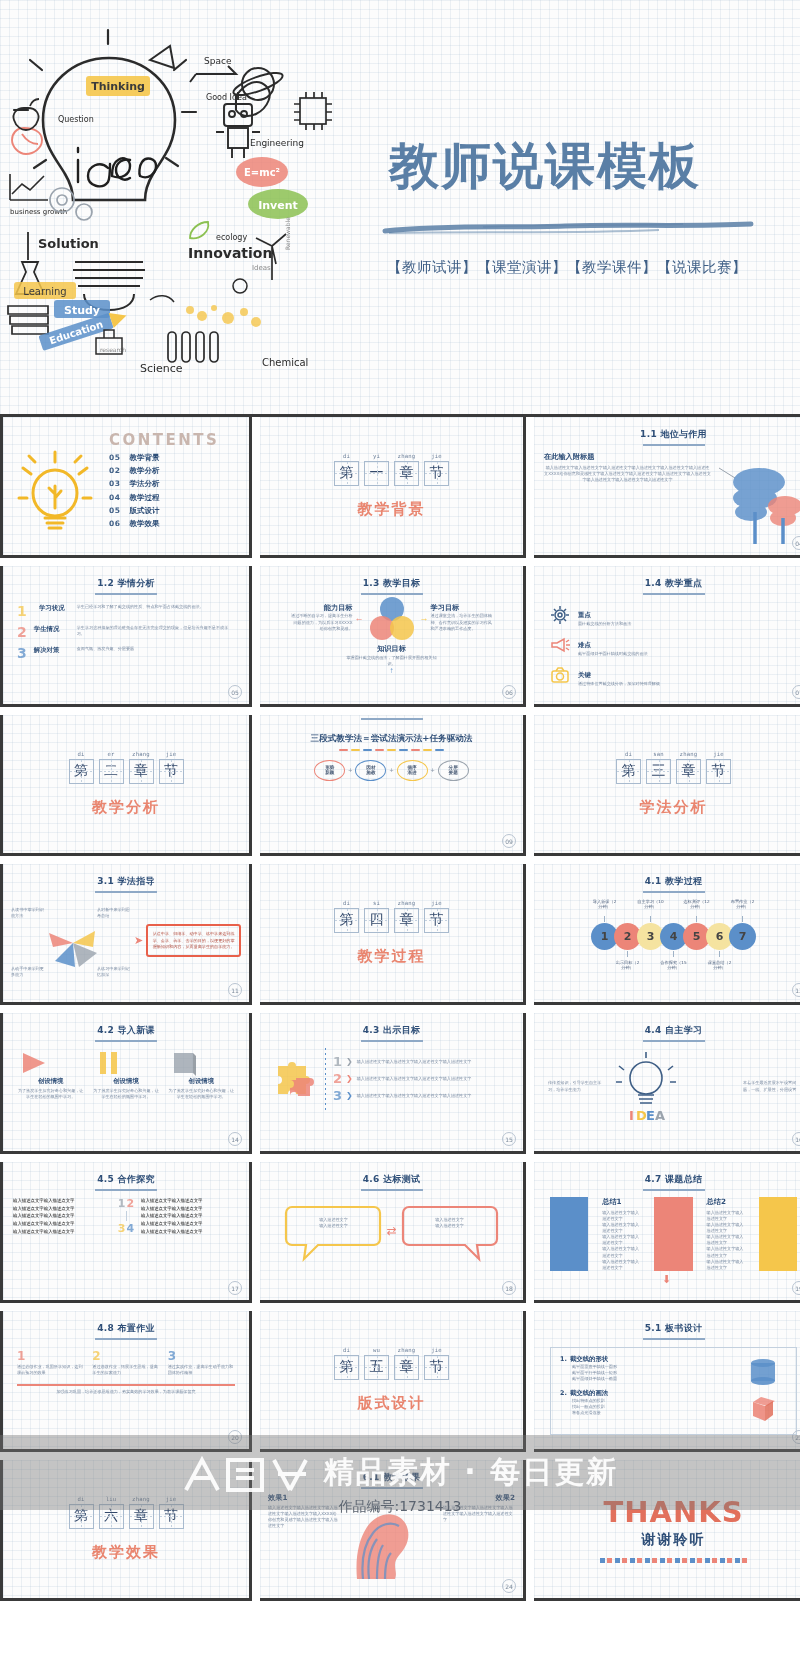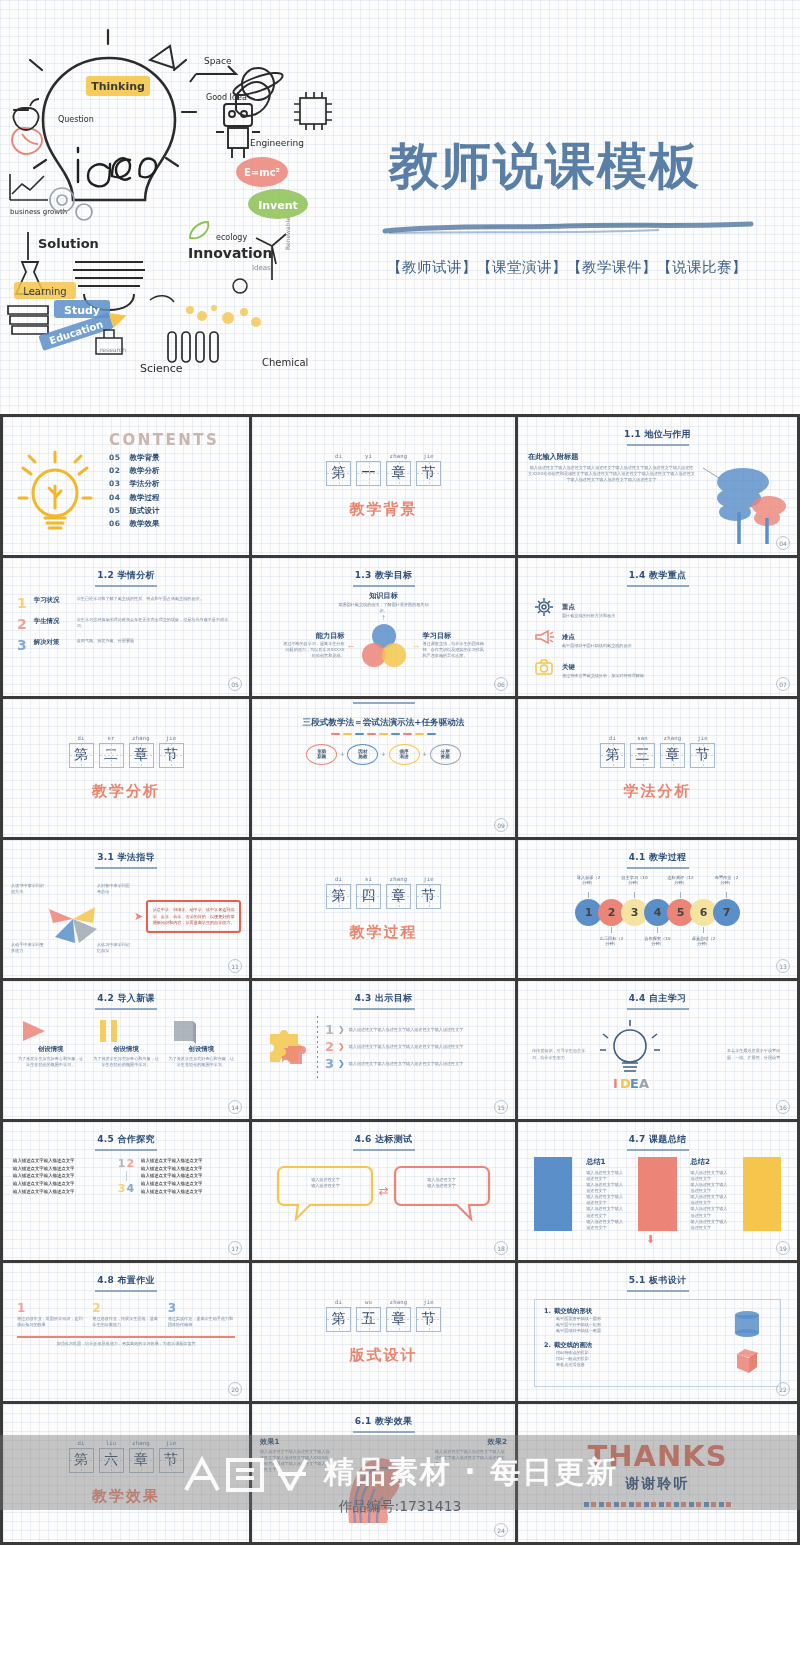--- a/index.html
+++ b/index.html
@@ -39,21 +39,21 @@
     position:absolute; left:42px; top:258px;
     font-size:14.5px; color:#3f5f86; letter-spacing:.5px; white-space:nowrap;
     font-family:"DejaVu Sans", sans-serif;
   }
 
   
   .deck {
     position:relative; width:800px;
     display:grid;
     grid-template-columns:252px 266px 282px;
-    gap:0;
+    gap:8px;
   }
   .slide {
     position:relative;
     height:141px;
     border-right:3px solid #3a3a3a;
     border-bottom:3px solid #3a3a3a;
     overflow:hidden;
   }
   .slide:nth-child(3n+1) { border-left:3px solid #3a3a3a; }
   .pagenum {
@@ -452,63 +452,63 @@
     </div>
     <div class="pagenum">04</div>
   </div>
 
   <div class="slide grid-bg">
     <div class="stitle">1.2 学情分析</div>
     <div class="stitle-u"></div>
     <div class="numlist">
       <div class="nrow">
         <span class="bignum" style="color:#f5c64b;">1</span>
-        <span class="lbl" style="width:36px;">学习状况</span>
+        <span class="lbl" style="width:36px;text-align:center;">学习状况</span>
         <span class="tiny2" style="flex:1;">学生已经学习和了解了截交线的性质、特点和平面占体截交线的画法。</span>
       </div>
       <div class="nrow">
         <span class="bignum" style="color:#ec8578;">2</span>
         <span class="lbl" style="width:36px;">学生情况</span>
         <span class="tiny2" style="flex:1;">学生学习这种抽象的理论难免会存在无法完全理交的现象，但是培养兴趣不是不成学习。</span>
       </div>
       <div class="nrow">
         <span class="bignum" style="color:#5b8fc9;">3</span>
         <span class="lbl" style="width:36px;">解决对策</span>
         <span class="tiny2" style="flex:1;">查阅气氛、激发兴趣、分层要题</span>
       </div>
     </div>
     <div class="pagenum">05</div>
   </div>
 
   <div class="slide grid-bg">
     <div class="stitle">1.3 教学目标</div>
     <div class="stitle-u"></div>
-    <div style="text-align:center;margin-top:4px;">
-      <div class="sub-h">知识目标</div>
-      <div class="tiny2" style="width:96px;margin:1px auto 0;">掌握圆柱截交线的画法，了解圆柱展开图的相关知识。</div>
-      <div style="font-size:8px;color:#5b8fc9;line-height:1;">↑</div>
-    </div>
     <div style="display:flex;align-items:center;justify-content:center;gap:2px;margin-top:1px;">
       <div style="width:62px;text-align:right;">
         <div class="sub-h">能力目标</div>
         <div class="tiny2">通过不断的自学习，提高学生分析问题的能力，为以后学习XXXXX给你创意和灵感。</div>
       </div>
       <div style="font-size:9px;color:#ec8578;">←</div>
       <div>
         <svg width="52" height="44" viewBox="0 0 52 44">
           <circle cx="26" cy="13" r="12" fill="#5b8fc9" opacity=".85"></circle>
           <circle cx="16" cy="32" r="12" fill="#ec8578" opacity=".85"></circle>
           <circle cx="36" cy="32" r="12" fill="#f5c64b" opacity=".85"></circle>
         </svg>
       </div>
       <div style="font-size:9px;color:#f5c64b;">→</div>
       <div style="width:62px;">
         <div class="sub-h">学习目标</div>
         <div class="tiny2">通过课堂交流，培养学生的团体精神、合作意识以及踏实的学习作风和严谨求精的工作态度。</div>
       </div>
+    </div>
+    <div style="text-align:center;margin-top:4px;">
+      <div class="sub-h">知识目标</div>
+      <div class="tiny2" style="width:96px;margin:1px auto 0;">掌握圆柱截交线的画法，了解圆柱展开图的相关知识。</div>
+      <div style="font-size:8px;color:#5b8fc9;line-height:1;">↑</div>
     </div>
     <div class="pagenum">06</div>
   </div>
 
   <div class="slide grid-bg">
     <div class="stitle">1.4 教学重点</div>
     <div class="stitle-u"></div>
     <div style="padding-top:8px;">
       <div class="iconrow">
         <span>

